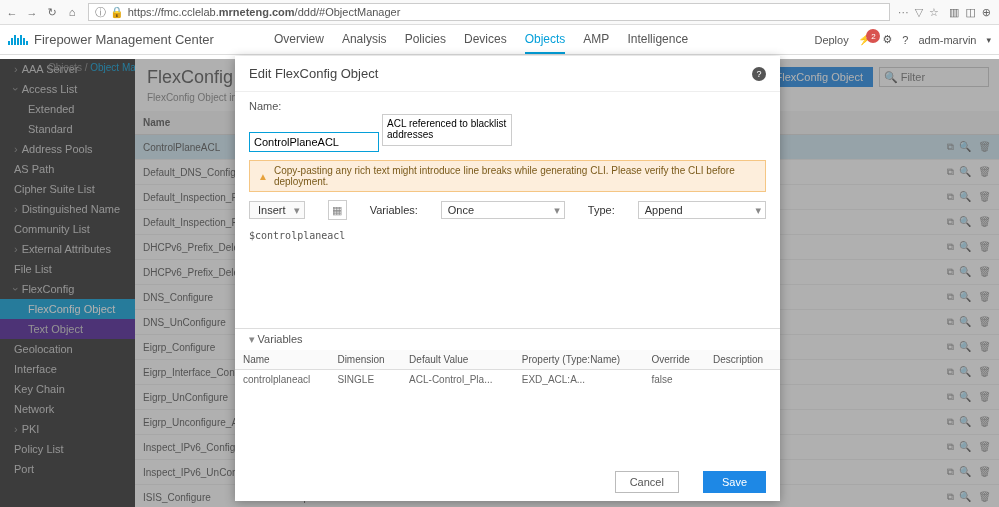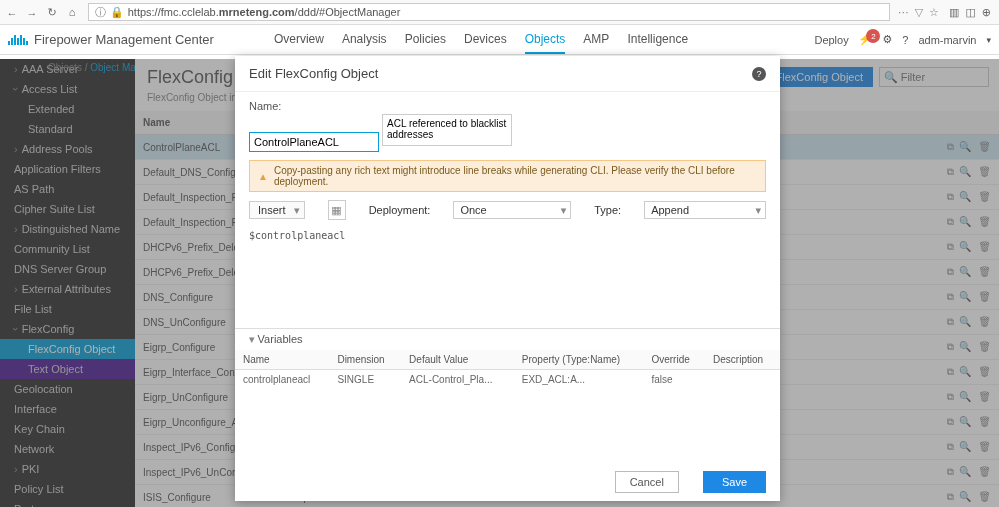--- a/index.html
+++ b/index.html
@@ -148,26 +148,24 @@
 </div>
 </div>
 
 <div class="content">
   <div class="sidebar" id="sidebar">
       <div class="item chev">AAA Server</div>
       <div class="item chev open">Access List</div>
       <div class="item sub">Extended</div>
       <div class="item sub">Standard</div>
       <div class="item chev">Address Pools</div>
-      <div class="item">Application Filters</div>
       <div class="item">AS Path</div>
       <div class="item">Cipher Suite List</div>
       <div class="item chev">Distinguished Name</div>
       <div class="item">Community List</div>
-      <div class="item">DNS Server Group</div>
       <div class="item chev">External Attributes</div>
       <div class="item">File List</div>
       <div class="item chev open">FlexConfig</div>
       <div class="item sub2 selected">FlexConfig Object</div>
       <div class="item sub2">Text Object</div>
       <div class="item">Geolocation</div>
       <div class="item">Interface</div>
       <div class="item">Key Chain</div>
       <div class="item">Network</div>
       <div class="item chev">PKI</div>
@@ -375,21 +373,21 @@
     <textarea id="desc-ta" style="">ACL referenced to blacklist addresses</textarea>
   </div>
   <div class="warning">
     <span>Copy-pasting any rich text might introduce line breaks while generating CLI. Please verify the CLI before deployment.</span>
   </div>
   <div class="controls-row">
     <div class="dropdown btn-small" style="padding-right:18px;">
       <span>Insert</span>
     </div>
     <div class="icon-box">▦</div>
-    <span>Deployment:</span>
+    <span>Variables:</span>
     <div class="dropdown wide">
       <span>Once</span>
     </div>
     <span>Type:</span>
     <div class="dropdown wide2">
       <span>Append</span>
     </div>
   </div>
   <div class="code-area">$controlplaneacl</div>
   <div class="vars-section">

